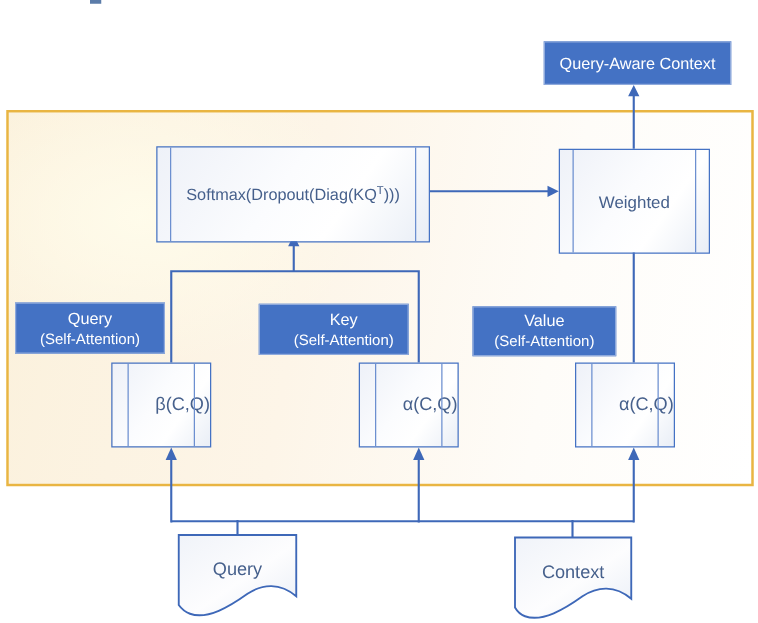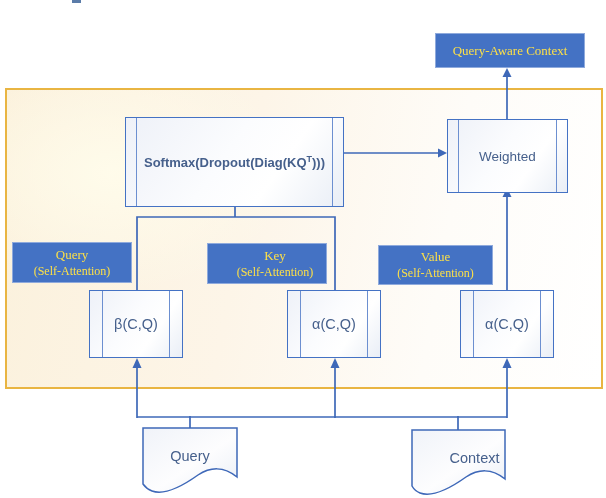--- a/index.html
+++ b/index.html
@@ -39,26 +39,25 @@
   }
   .wire { stroke: var(--line_blue); stroke-width: 1.7; fill: none; }
   .head { fill: var(--line_blue); stroke: none; }
   .doc-shape { stroke: var(--line_blue); stroke-width: 1.5; }
 
   
   .blue-box {
     position: absolute;
     background: var(--accent_blue);
     border: 1px solid var(--label_border);
-    color: #fde047;
+    color: #ffffff;
     display: flex; flex-direction: column;
     align-items: center; justify-content: center;
     text-align: left;
     line-height: 17px;
-    font-family: Liberation Serif, serif;
   }
   .blue-box .t1 { font-size: 13px; }
   .blue-box .t2 { font-size: 12px; }
   .qac { left: 435px; top: 33px; width: 150px; height: 35px; font-size: 13.5px; }
 
   .role-query { left: 12px;  top: 242px; width: 120px; height: 41px; }
   .role-key   { left: 207px; top: 243px; width: 120px; height: 41px; padding-left: 16px; }
   .role-value { left: 378px; top: 245px; width: 115px; height: 40px; }
 
   
@@ -70,40 +69,40 @@
     display: flex; align-items: center; justify-content: center;
     text-align: center;
   }
   .proc .stripe {
     position: absolute; top: 0; bottom: 0; width: 1px;
     background: #6c8fd0;
   }
   .proc .stripe.left  { left: 10px; }
   .proc .stripe.right { right: 10px; }
 
-  .softmax { left: 125px; top: 117px; width: 219px; height: 90px; font-size: 13px; font-weight: bold; }
+  .softmax { left: 125px; top: 117px; width: 219px; height: 77px; font-size: 13px; }
   .softmax sup { font-size: 9px; vertical-align: super; }
-  .wsum    { left: 447px; top: 119px; width: 121px; height: 74px; font-size: 13.5px; line-height: 19px; }
+  .wsum    { left: 447px; top: 119px; width: 121px; height: 84px; font-size: 13.5px; line-height: 19px; }
 
-  .fn { width: 94px; height: 68px; font-size: 14.5px; }
+  .fn { width: 80px; height: 68px; font-size: 14.5px; justify-content: flex-end; }
   .fn-beta   { left: 89px;  top: 290px; }
   .fn-alpha1 { left: 287px; top: 290px; }
   .fn-alpha2 { left: 460px; top: 290px; }
   .fn .stripe.left  { left: 12px; }
   .fn .stripe.right { right: 12px; }
 
   
   .doc-label {
     position: absolute;
     color: var(--text_navy);
     font-size: 14.5px;
     text-align: center;
   }
   .doc-label.query   { left: 143px; top: 448px; width: 94px; }
-  .doc-label.context { left: 428px; top: 450px; width: 93px; }
+  .doc-label.context { left: 412px; top: 450px; width: 93px; }
 </style>
 </head>
 <body>
 
 <div class="canvas">
 
   <div class="top-fragment"></div>
 
   <div class="gold-panel"></div>
 

